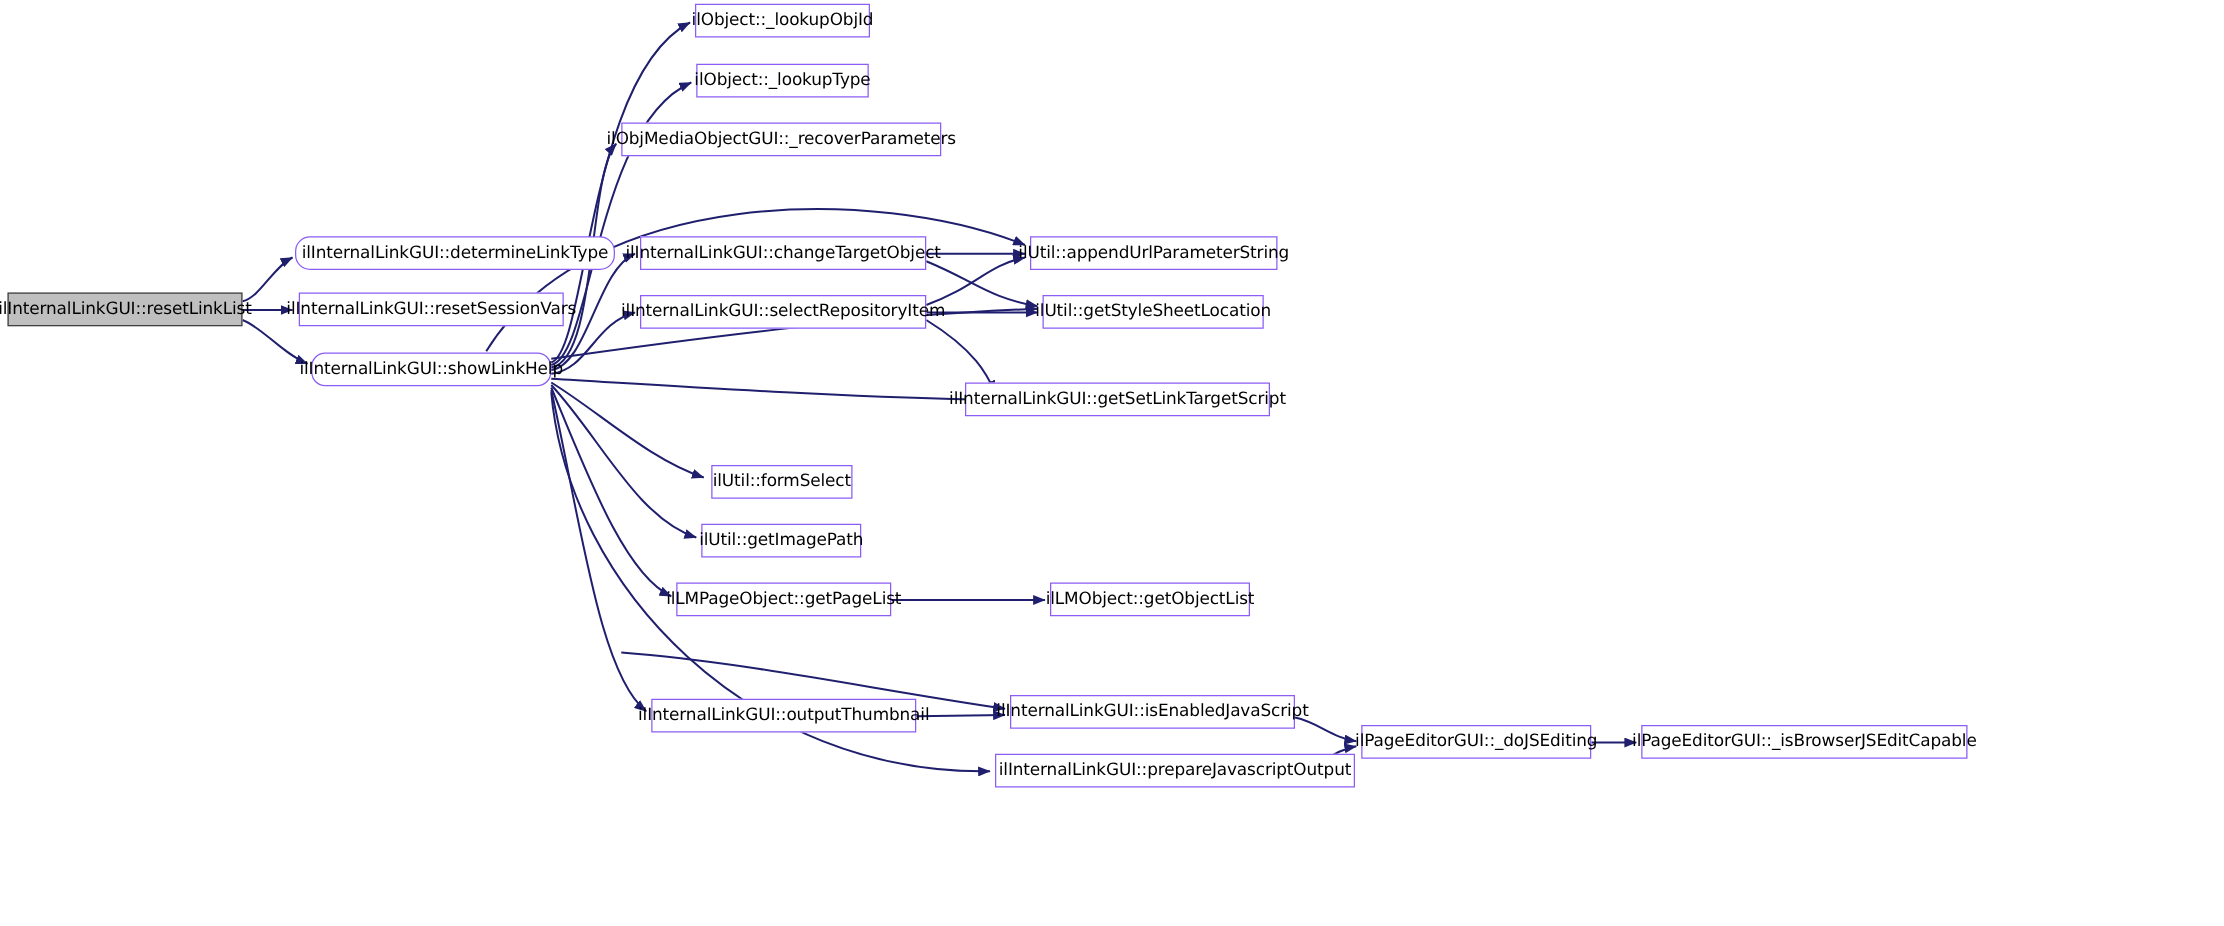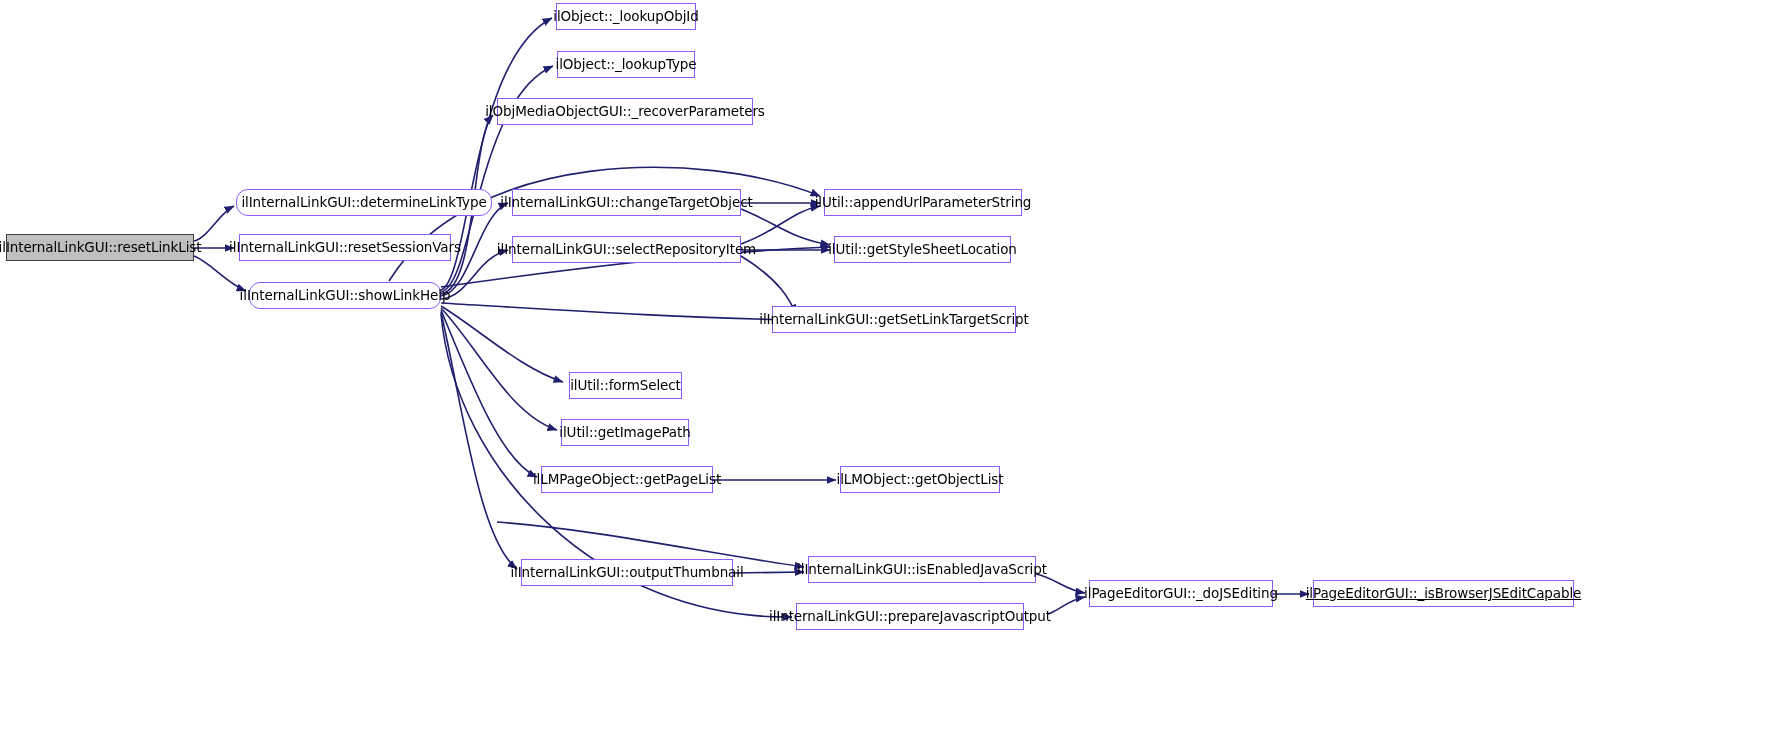--- a/index.html
+++ b/index.html
@@ -108,19 +108,19 @@
   <div class="node" style="left:561px;top:419px;width:128px;">ilUtil::getImagePath</div>
 
   <div class="node" style="left:541px;top:466px;width:172px;">ilLMPageObject::getPageList</div>
 
   <div class="node" style="left:840px;top:466px;width:160px;">ilLMObject::getObjectList</div>
 
   <div class="node" style="left:521px;top:559px;width:212px;">ilInternalLinkGUI::outputThumbnail</div>
 
   <div class="node" style="left:808px;top:556px;width:228px;text-align:right;">ilInternalLinkGUI::isEnabledJavaScript</div>
 
-  <div class="node" style="left:796px;top:603px;width:228px;">ilInternalLinkGUI::prepareJavascriptOutput</div>
+  <div class="node" style="left:796px;top:603px;width:288px;">ilInternalLinkGUI::prepareJavascriptOutput</div>
 
   <div class="node" style="left:1089px;top:580px;width:184px;">ilPageEditorGUI::_doJSEditing</div>
 
-  <div class="node" style="left:1313px;top:580px;width:261px;text-decoration:underline;">ilPageEditorGUI::_isBrowserJSEditCapable</div>
+  <div class="node" style="left:1313px;top:580px;width:261px;">ilPageEditorGUI::_isBrowserJSEditCapable</div>
 
 </div>
 
 </body></html>

